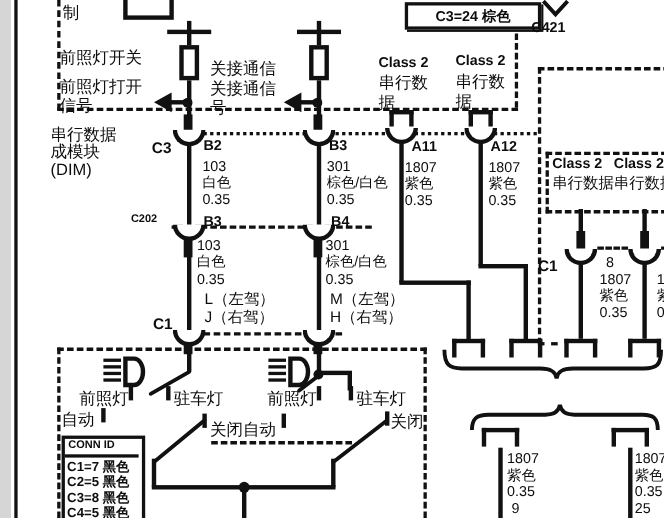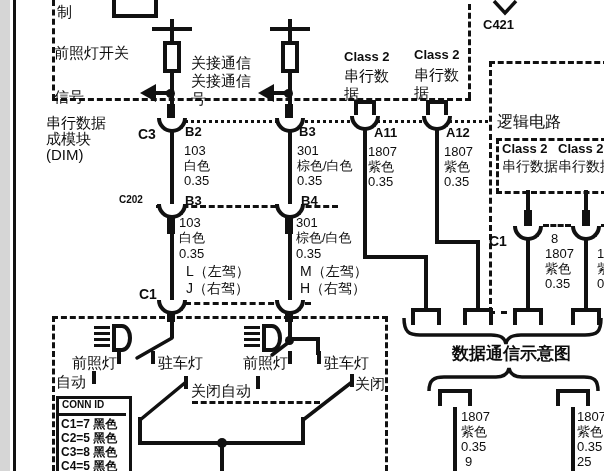--- a/index.html
+++ b/index.html
@@ -36,20 +36,21 @@
 
   <div class="w" style="left:0;top:0;width:10px;height:471px;background:#d6d6d6"></div>
   <div class="w" style="left:13px;top:0;width:3px;height:471px"></div>
 
   <div class="dv" style="left:52px;top:0;height:100px"></div>
   <div class="dh" style="left:52px;top:98px;width:419px"></div>
   <div class="dv" style="left:468px;top:4px;height:94px"></div>
   <div style="position:absolute;left:112px;top:-8px;width:38px;height:18px;border:4px solid #111"></div>
   <div class="t cn" style="left:57px;top:3px">制</div>
   <div class="t cn" style="left:54px;top:44px">前照灯开关</div>
+  <div class="t cn" style="left:54px;top:71px">前照灯打开</div>
   <div class="t cn" style="left:54px;top:88px">信号</div>
   <div class="t cn" style="left:191px;top:54px">关接通信</div>
   <div class="t cn" style="left:191px;top:72px">关接通信</div>
   <div class="t cn" style="left:191px;top:90px">号</div>
 
   <div class="w" style="left:170px;top:19px;width:4px;height:9px"></div>
   <div class="w" style="left:152px;top:27px;width:40px;height:4px"></div>
   <div class="w" style="left:170px;top:30px;width:4px;height:80px"></div>
   <div class="res" style="left:163px;top:41px"></div>
   <div class="w" style="left:154px;top:91px;width:18px;height:4px"></div>
@@ -64,20 +65,21 @@
   <div class="arw" style="left:258px;top:84px"></div>
   <div class="jdot" style="left:284px;top:89px"></div>
 
   <div class="t" style="left:344px;top:50px;font-weight:600">Class 2</div>
   <div class="t cn" style="left:344px;top:67px">串行数</div>
   <div class="t cn" style="left:344px;top:85px">据</div>
   <div class="t" style="left:414px;top:48px;font-weight:600">Class 2</div>
   <div class="t cn" style="left:414px;top:66px">串行数</div>
   <div class="t cn" style="left:414px;top:84px">据</div>
 
+  <div class="notebox" style="left:368px;top:2px;width:118px;height:19px">C3=24 棕色</div>
   <div class="t bold" style="left:483px;top:18px">C421</div>
 
   <div class="doth" style="left:168px;top:120px;width:320px"></div>
   <div class="dh" style="left:156px;top:205px;width:182px"></div>
   <div class="dh" style="left:185px;top:302px;width:126px"></div>
   <div class="t cn" style="left:46px;top:114px">串行数据</div>
   <div class="t cn" style="left:46px;top:130px">成模块</div>
   <div class="t cn" style="left:46px;top:146px">(DIM)</div>
   <div class="t bold" style="left:138px;top:126px;font-size:14px">C3</div>
   <div class="t bold" style="left:119px;top:194px;font-size:10px">C202</div>
@@ -138,21 +140,20 @@
   <div class="t" style="left:368px;top:160px">紫色</div>
   <div class="t" style="left:368px;top:175px">0.35</div>
   <div class="t bold" style="left:446px;top:126px">A12</div>
   <div class="t" style="left:444px;top:145px">1807</div>
   <div class="t" style="left:444px;top:160px">紫色</div>
   <div class="t" style="left:444px;top:175px">0.35</div>
 
   <div class="dh" style="left:489px;top:61px;width:120px"></div>
   <div class="dv" style="left:489px;top:61px;height:252px"></div>
   <div class="dh" style="left:489px;top:311px;width:18px"></div>
-  <div class="t cn" style="left:497px;top:113px;font-size:16px">逻辑电路</div>
   <div style="position:absolute;left:496px;top:138px;width:140px;height:50px;border:3px dashed #111"></div>
   <div class="t" style="left:502px;top:142px;font-weight:600">Class 2</div>
   <div class="t" style="left:502px;top:158px;font-size:14px">串行数据</div>
   <div class="t" style="left:558px;top:142px;font-weight:600">Class 2</div>
   <div class="t" style="left:558px;top:158px;font-size:14px">串行数据</div>
   <div class="w" style="left:526px;top:190px;width:4px;height:24px"></div>
   <div class="w" style="left:584px;top:190px;width:4px;height:24px"></div>
   <div class="dh" style="left:543px;top:224px;width:28px"></div>
   <div class="dh" style="left:601px;top:224px;width:6px"></div>
   <div class="w" style="left:524px;top:210px;width:8px;height:18px"></div>
@@ -168,21 +169,20 @@
   <div class="t" style="left:545px;top:277px">0.35</div>
   <div class="t" style="left:597px;top:247px">1807</div>
   <div class="t" style="left:597px;top:262px">紫色</div>
   <div class="t" style="left:597px;top:277px">0.35</div>
 
   <div class="term" style="left:411px;top:308px"></div>
   <div class="term" style="left:463px;top:308px"></div>
   <div class="term" style="left:513px;top:308px"></div>
   <div class="term" style="left:571px;top:308px"></div>
 
-  <div class="t bold" style="left:452px;top:344px;font-size:17px">数据通信示意图</div>
   <div class="term2" style="left:438px;top:389px"></div>
   <div class="term2" style="left:556px;top:389px"></div>
   <div class="w" style="left:453px;top:407px;width:4px;height:64px"></div>
   <div class="w" style="left:571px;top:407px;width:4px;height:64px"></div>
   <div class="t" style="left:461px;top:410px">1807</div>
   <div class="t" style="left:461px;top:425px">紫色</div>
   <div class="t" style="left:461px;top:440px">0.35</div>
   <div class="t" style="left:465px;top:455px">9</div>
   <div class="t" style="left:577px;top:410px">1807</div>
   <div class="t" style="left:577px;top:425px">紫色</div>

